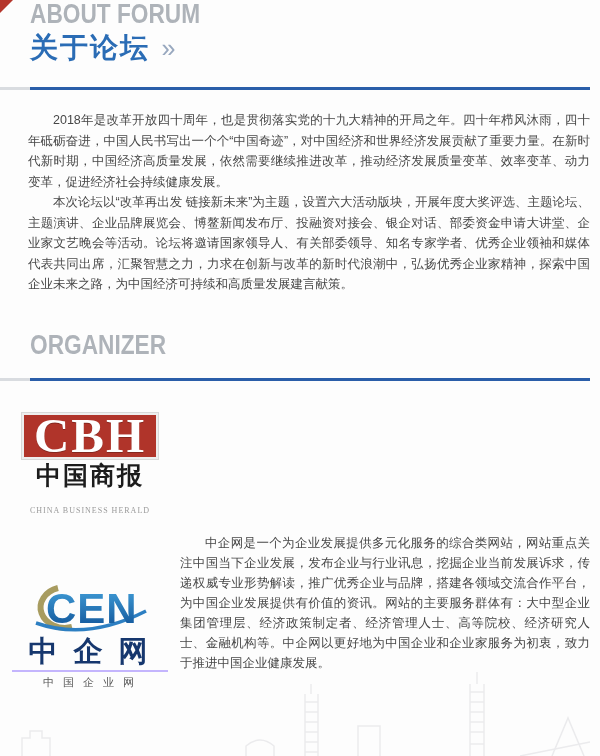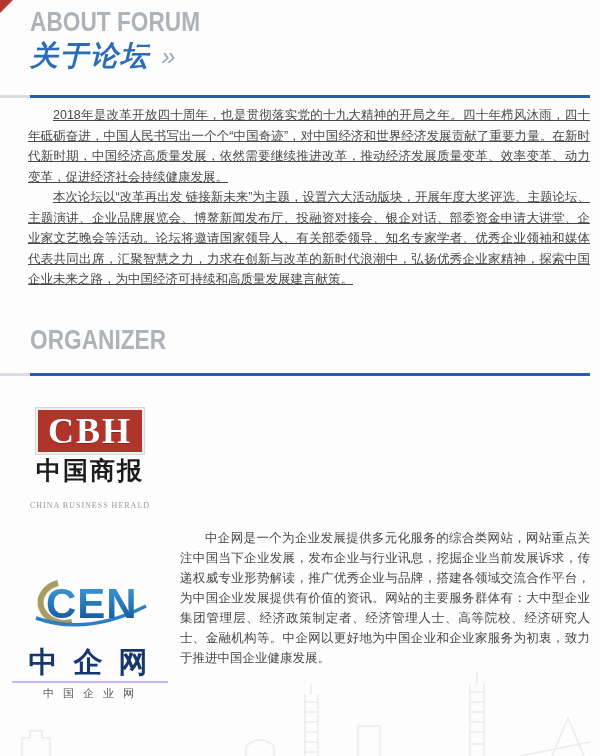--- a/index.html
+++ b/index.html
@@ -21,67 +21,67 @@
   
   .watermark { position:absolute; left:0; bottom:0; pointer-events:none; }
 
   
   .section { position:relative; z-index:2; }
   .hdr-en {
     margin-left:30px; font-size:27px; line-height:28px; font-weight:700;
     color:#aeb3b9; letter-spacing:0px; display:inline-block;
     transform:scaleX(.84); transform-origin:left center; white-space:nowrap;
   }
-  .hdr-zh-row { margin-left:30px; margin-top:3px; line-height:33px;font-style:italic; }
+  .hdr-zh-row { margin-left:30px; margin-top:3px; line-height:33px; }
   .hdr-zh { font-size:28px; font-weight:700; color:#2a6cb5; letter-spacing:2px; }
   .hdr-chevron { font-size:25px; color:#98a8bf; margin-left:7px; font-weight:400; }
   .divider { display:flex; height:3px; margin:19px 10px 0 0; }
   .div-l { width:30px; background:#d9dce0; }
   .div-b { flex:1; background:#2a5ea9; }
 
   
   .body-text { font-size:12.5px; line-height:20.5px; color:#474747; text-align:justify; }
   .body-text p { text-indent:2em; }
-  .about-text { margin:7px 10px 0 28px;text-decoration:underline; }
+  .about-text { margin:20px 10px 0 28px; }
 
   .organizer { margin-top:36px; }
 
   
   .org-block { display:flex; margin-top:14px; }
   .org-block.cen-row { margin-top:18px; }
   .org-logo-col { width:180px; flex:none; display:flex; justify-content:center; }
   .org-text { flex:1; margin-right:10px; line-height:20px; }
 
   
   .cbh-logo { margin-top:18px; text-align:center; }
   .cbh-box {
     display:inline-block; background:#b0342a; color:#ffffff;
     font-family:"Liberation Serif","DejaVu Serif",serif; font-weight:700;
-    font-size:36px; line-height:42px; padding:0 10px; letter-spacing:2px;
+    font-size:49px; line-height:42px; padding:0 10px; letter-spacing:2px;
     border:2px solid #eeeeee; box-shadow:0 0 0 1px #d8d8d8;
     text-shadow:0 1px 0 rgba(0,0,0,.25);
   }
   .cbh-zh {
     margin-top:3px; font-family:Liberation Serif, serif;
     font-weight:700; font-size:25px; line-height:28px; color:#1c1c1c; letter-spacing:2px;
   }
   .cbh-en {
     margin-top:16px; font-family:"Liberation Serif","DejaVu Serif",serif;
     font-size:8px; color:#9a9a9a; letter-spacing:1px;
   }
 
   
   .cen-logo { margin-top:48px; text-align:center; width:156px; }
   .cen-mark { display:block; }
   .cen-mark text {
     font-family:"Liberation Sans","DejaVu Sans",sans-serif;
     font-weight:700; font-size:42px; letter-spacing:1px;
   }
   .cen-zh {
-    margin-top:16px; font-weight:700; font-size:29px; line-height:32px;
+    margin-top:0px; font-weight:700; font-size:29px; line-height:32px;
     color:#16376e; letter-spacing:16px; text-indent:12px; white-space:nowrap;
   }
   .cen-sub {
     margin-top:3px; border-top:2px solid #c4b5fd; padding-top:3px;
     font-size:11px; color:#555555; letter-spacing:3px; white-space:nowrap;
   }
 </style>
 </head>
 <body>
 
@@ -92,21 +92,21 @@
   <svg class="watermark" width="600" height="90" viewBox="0 0 600 90" fill="none" stroke="#ebebed" stroke-width="1.5">
     <path d="M22 90 V72 h8 v-7 h12 v7 h8 V90"></path>
     <path d="M246 90 V80 q14 -12 28 0 V90"></path>
     <path d="M305 90 V28 M318 90 V28 M305 36 h13 M305 46 h13 M305 56 h13 M305 66 h13 M305 76 h13 M305 86 h13 M311 28 l0 -10"></path>
     <path d="M358 90 V60 h22 v30"></path>
     <path d="M470 90 V18 M484 90 V18 M470 26 h14 M470 36 h14 M470 46 h14 M470 56 h14 M470 66 h14 M470 78 h14 M477 18 l0 -12"></path>
     <path d="M552 90 L568 52 L584 90"></path>
     <path d="M520 90 l70 -14"></path>
   </svg>
 
-  <section class="section" style="padding-top:8px;">
+  <section class="section" style="padding-top:0;">
     <h2 class="hdr-en">ABOUT FORUM</h2>
     <div class="hdr-zh-row">
       <span class="hdr-zh">关于论坛</span>
       <span class="hdr-chevron">»</span>
     </div>
     <div class="divider">
       <span class="div-l"></span>
       <span class="div-b"></span>
     </div>
     <div class="body-text about-text">

